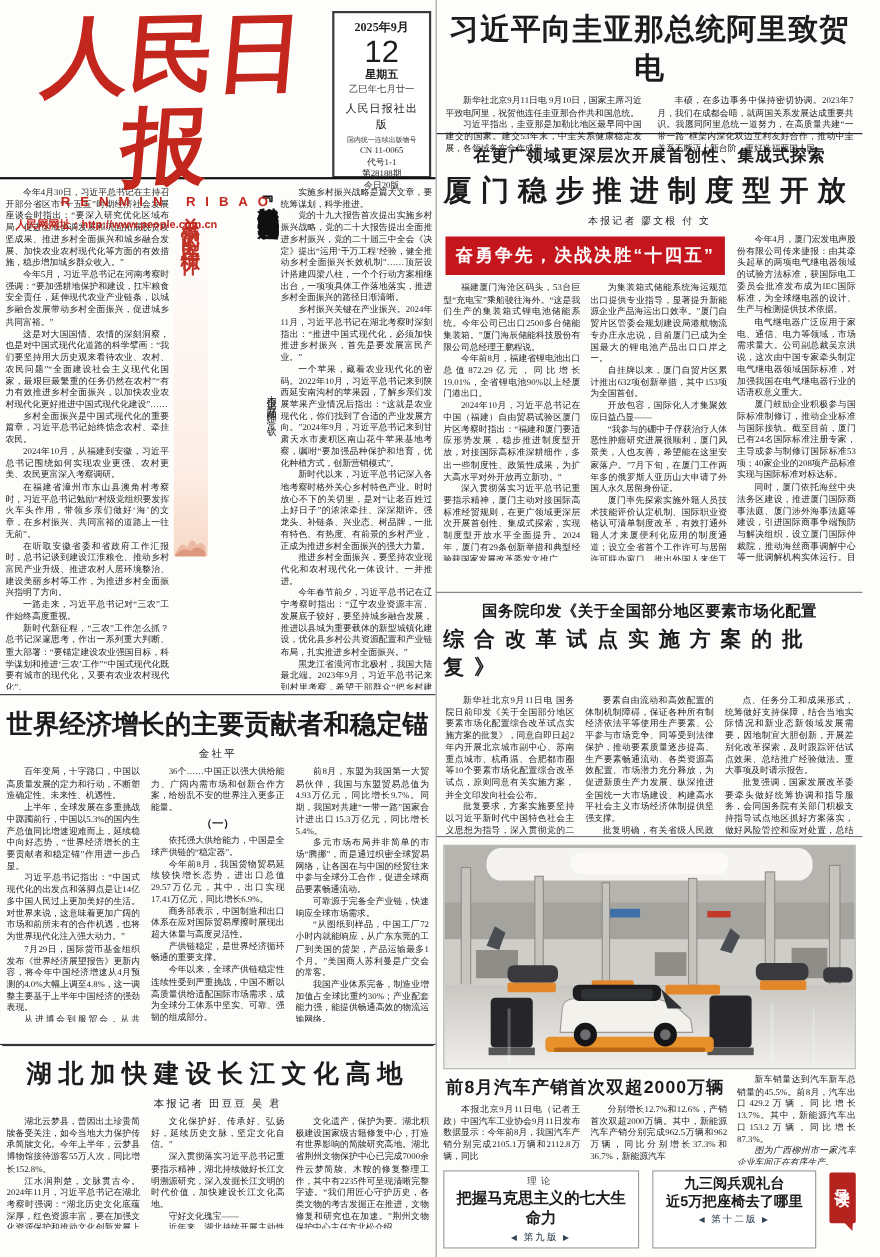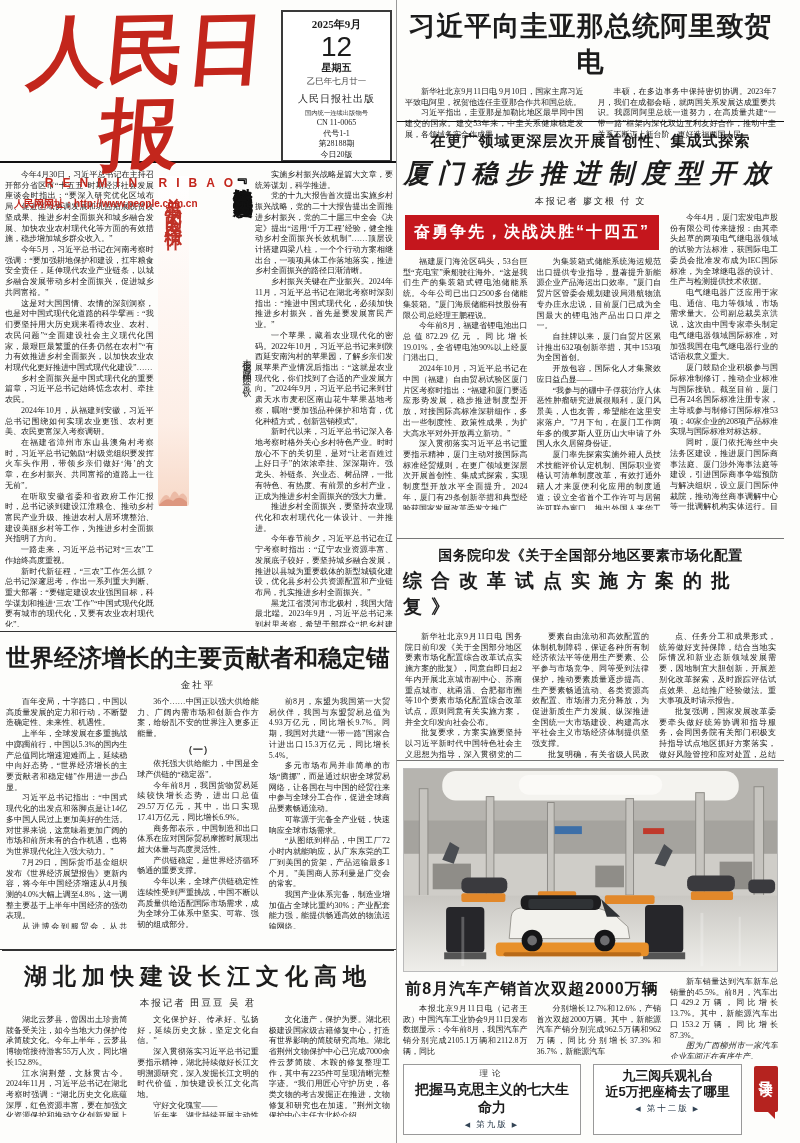--- a/index.html
+++ b/index.html
@@ -17,21 +17,21 @@
   .masthead { flex:1; position:relative; }
   .paper-title {
     font-family:"DejaVu Serif", serif; font-weight:900; color:#c3261c;
     font-size:78px; line-height:1.08; letter-spacing:1px; text-align:center;
     transform:skewX(-6deg) rotate(-1deg); margin-top:2px;
   }
   .paper-roman { color:#c3261c; font-family:"Liberation Sans",sans-serif; font-weight:700;
     font-size:12px; letter-spacing:9px; text-align:center; margin-top:0px; }
   .paper-url { color:#c3261c; font-family:"Liberation Sans",sans-serif; font-weight:700;
     font-size:10px; margin-top:7px; padding-left:8px; }
-  .date-box { width:111px; border:2px solid #3a3a3a; background:#fff; margin-top:4px;
+  .date-box { width:90px; border:2px solid #3a3a3a; background:#fff; margin-top:4px;
     padding:5px 6px 3px; text-align:center; font-family:"Liberation Serif",serif; height:152px; }
   .db-ym { font-size:11px; font-weight:700; }
   .db-day { font-size:28px; line-height:1.05; font-family:"Liberation Sans",sans-serif; }
   .db-week { font-size:10px; font-weight:700; }
   .db-lunar { font-size:8.5px; color:#444; margin-top:1px; }
   .db-pub { font-size:10px; margin-top:4px; letter-spacing:1px; }
   .db-serial-label { font-size:6.3px; margin-top:3px; color:#333; }
   .db-small { font-size:8px; color:#222; line-height:1.3; }
 
   .rule-thick { border-top:2.5px solid #111; }
@@ -75,21 +75,21 @@
   .greeting h1 { font-family:"Liberation Sans",sans-serif; font-weight:900; font-size:27px;
     text-align:center; letter-spacing:1px; margin:4px 0 7px; }
   .greeting .cols2 { display:flex; gap:14px;font-family:Liberation Serif, serif; }
   .greeting .col { flex:1; height:60px; }
 
   
   .xiamen { height:433px; border-bottom:1px solid #777; padding:6px 6px 0; }
   .x-kicker { font-family:"Liberation Sans",sans-serif; font-weight:700; font-size:15px;
     text-align:center; letter-spacing:1px; margin-top:4px; }
   .xiamen h2 { font-family:"Liberation Sans",sans-serif; font-weight:900; font-size:26px;
-    text-align:center; letter-spacing:8px; margin:5px 0 4px;font-style:italic; }
+    letter-spacing:8px; margin:5px 0 4px; }
   .x-byline { margin-bottom:5px; font-size:9px; }
   .x-body { display:flex; gap:9px; }
   .x-left { width:258px; }
   .x-banner { background:#c5161d; color:#fff; font-family:"Liberation Sans",sans-serif;
     font-weight:900; font-size:16px; text-align:center; letter-spacing:2px;
     padding:7px 0; margin:2px 2px 7px 2px; }
   .x-cols { display:flex; gap:9px; }
   .x-cols .col { flex:1; height:253px; }
   .x-col3 { flex:1; height:300px; }
 

